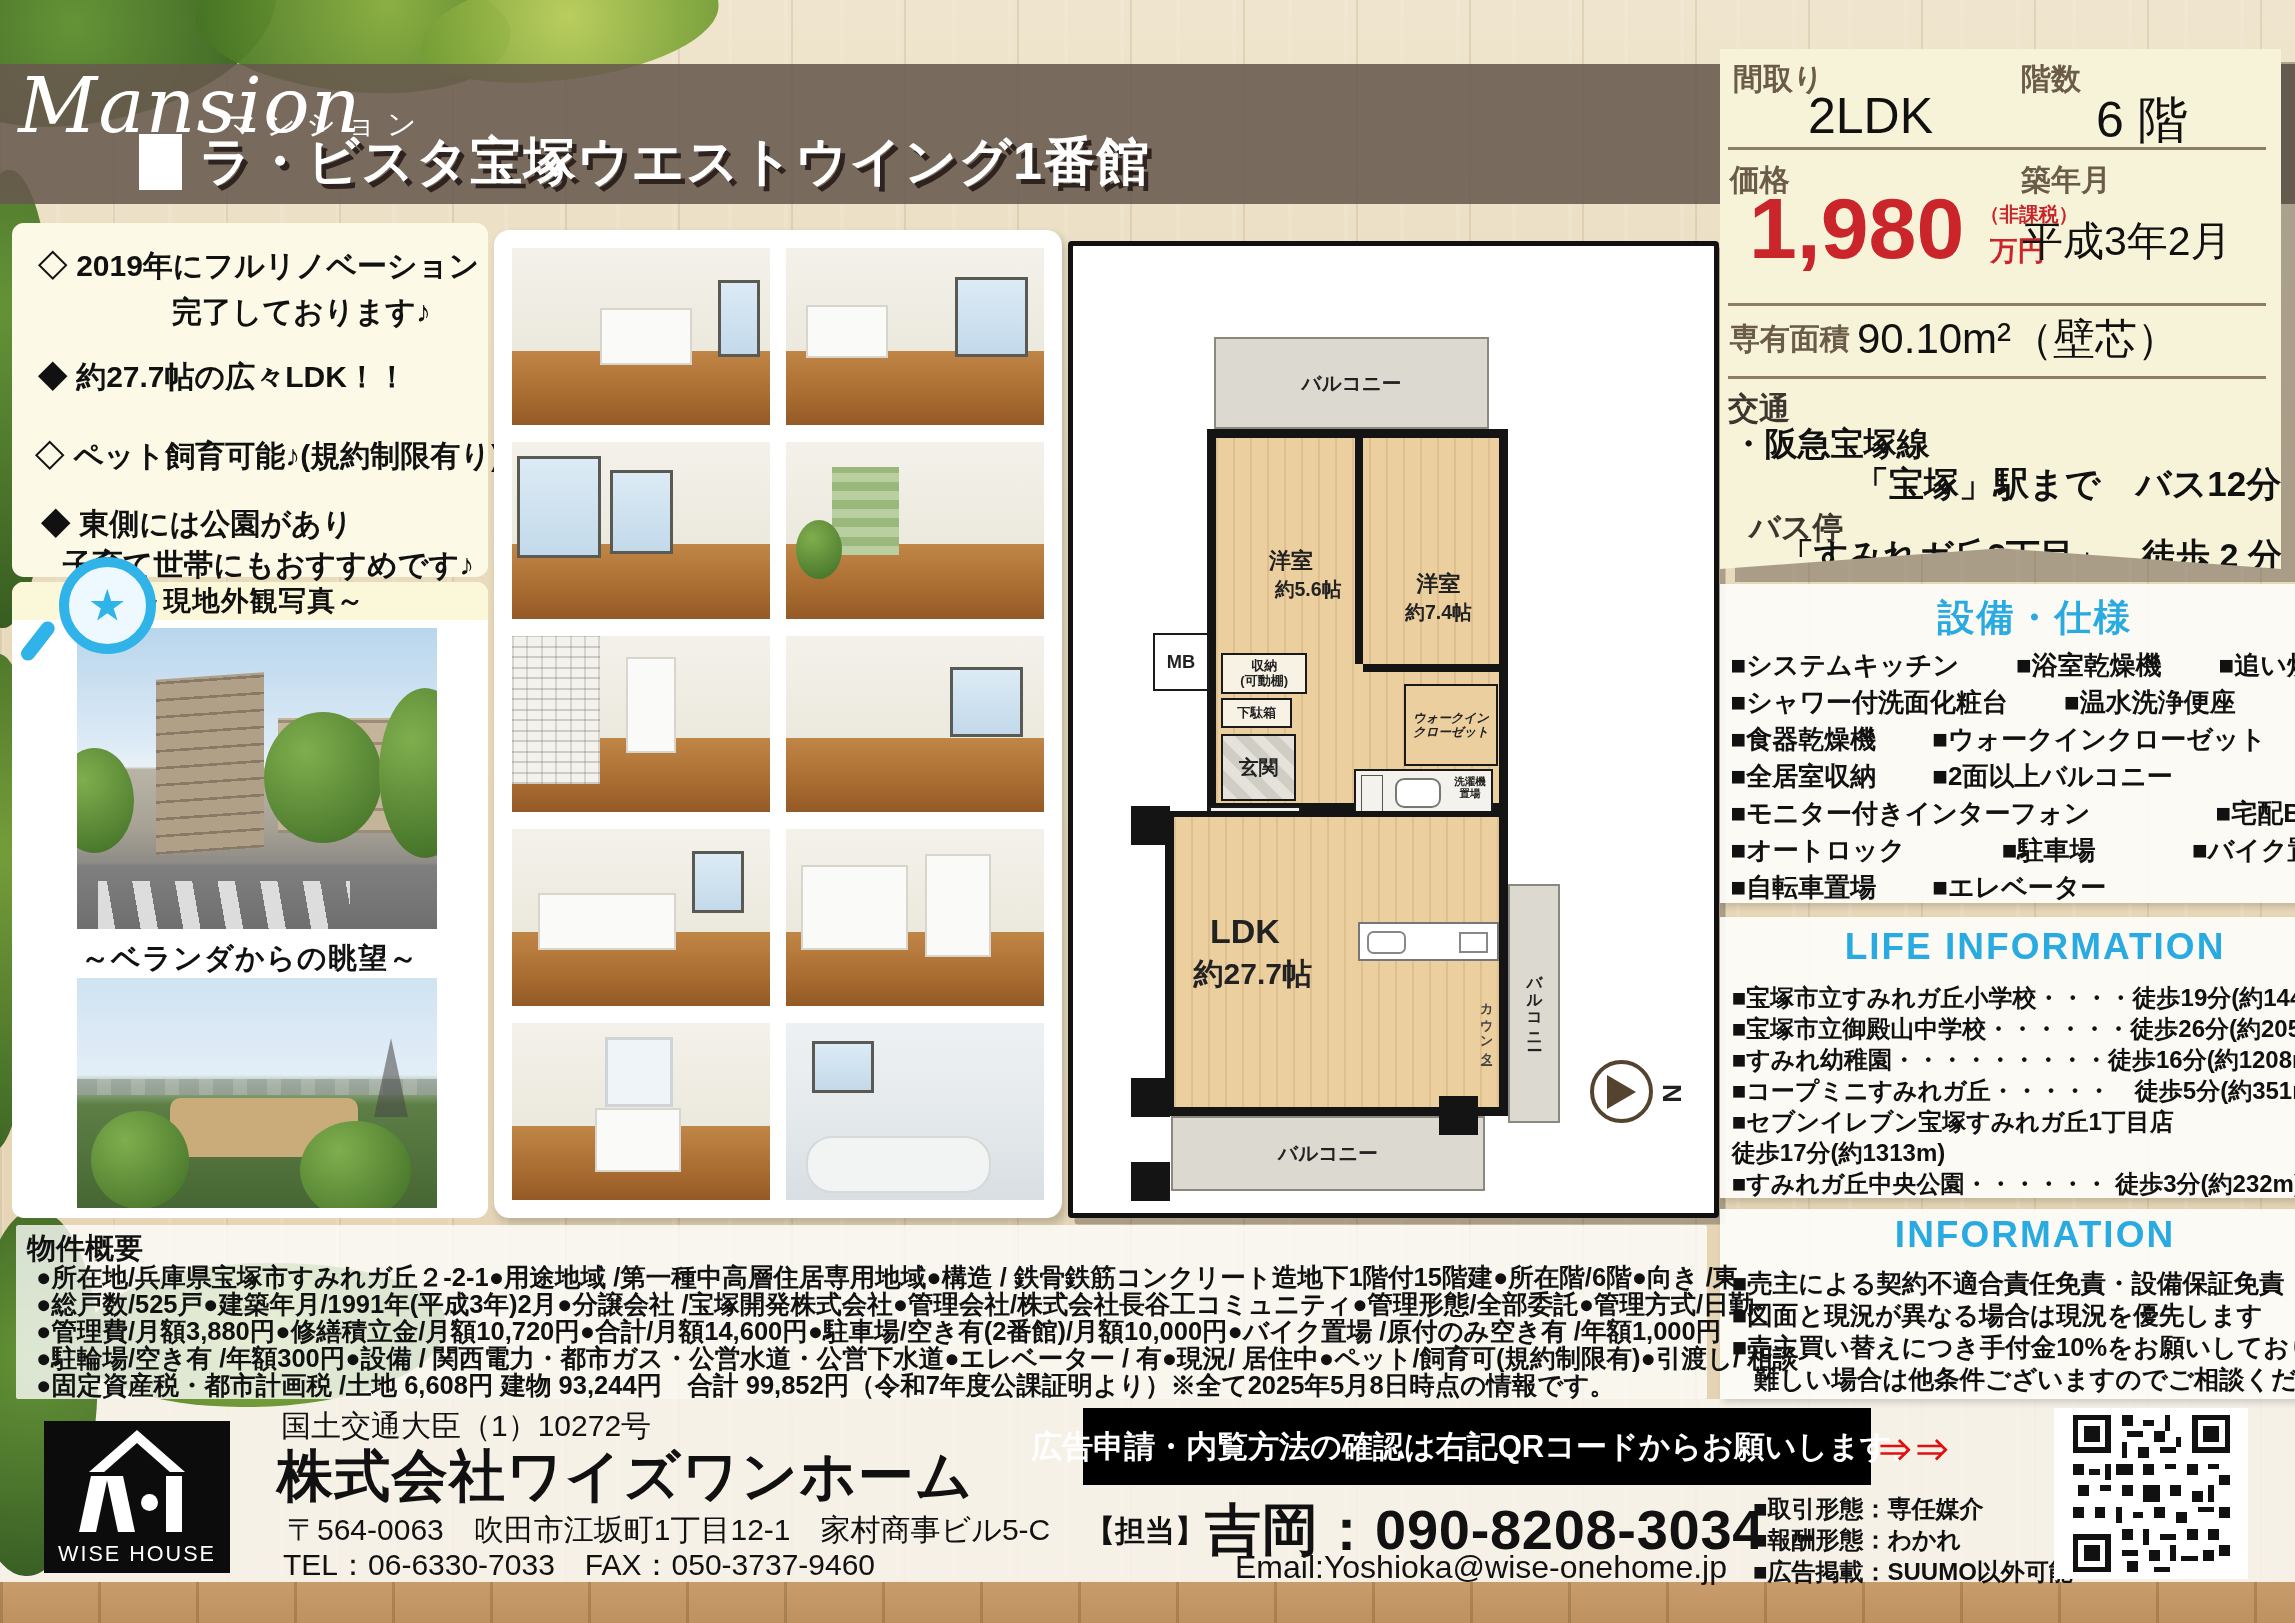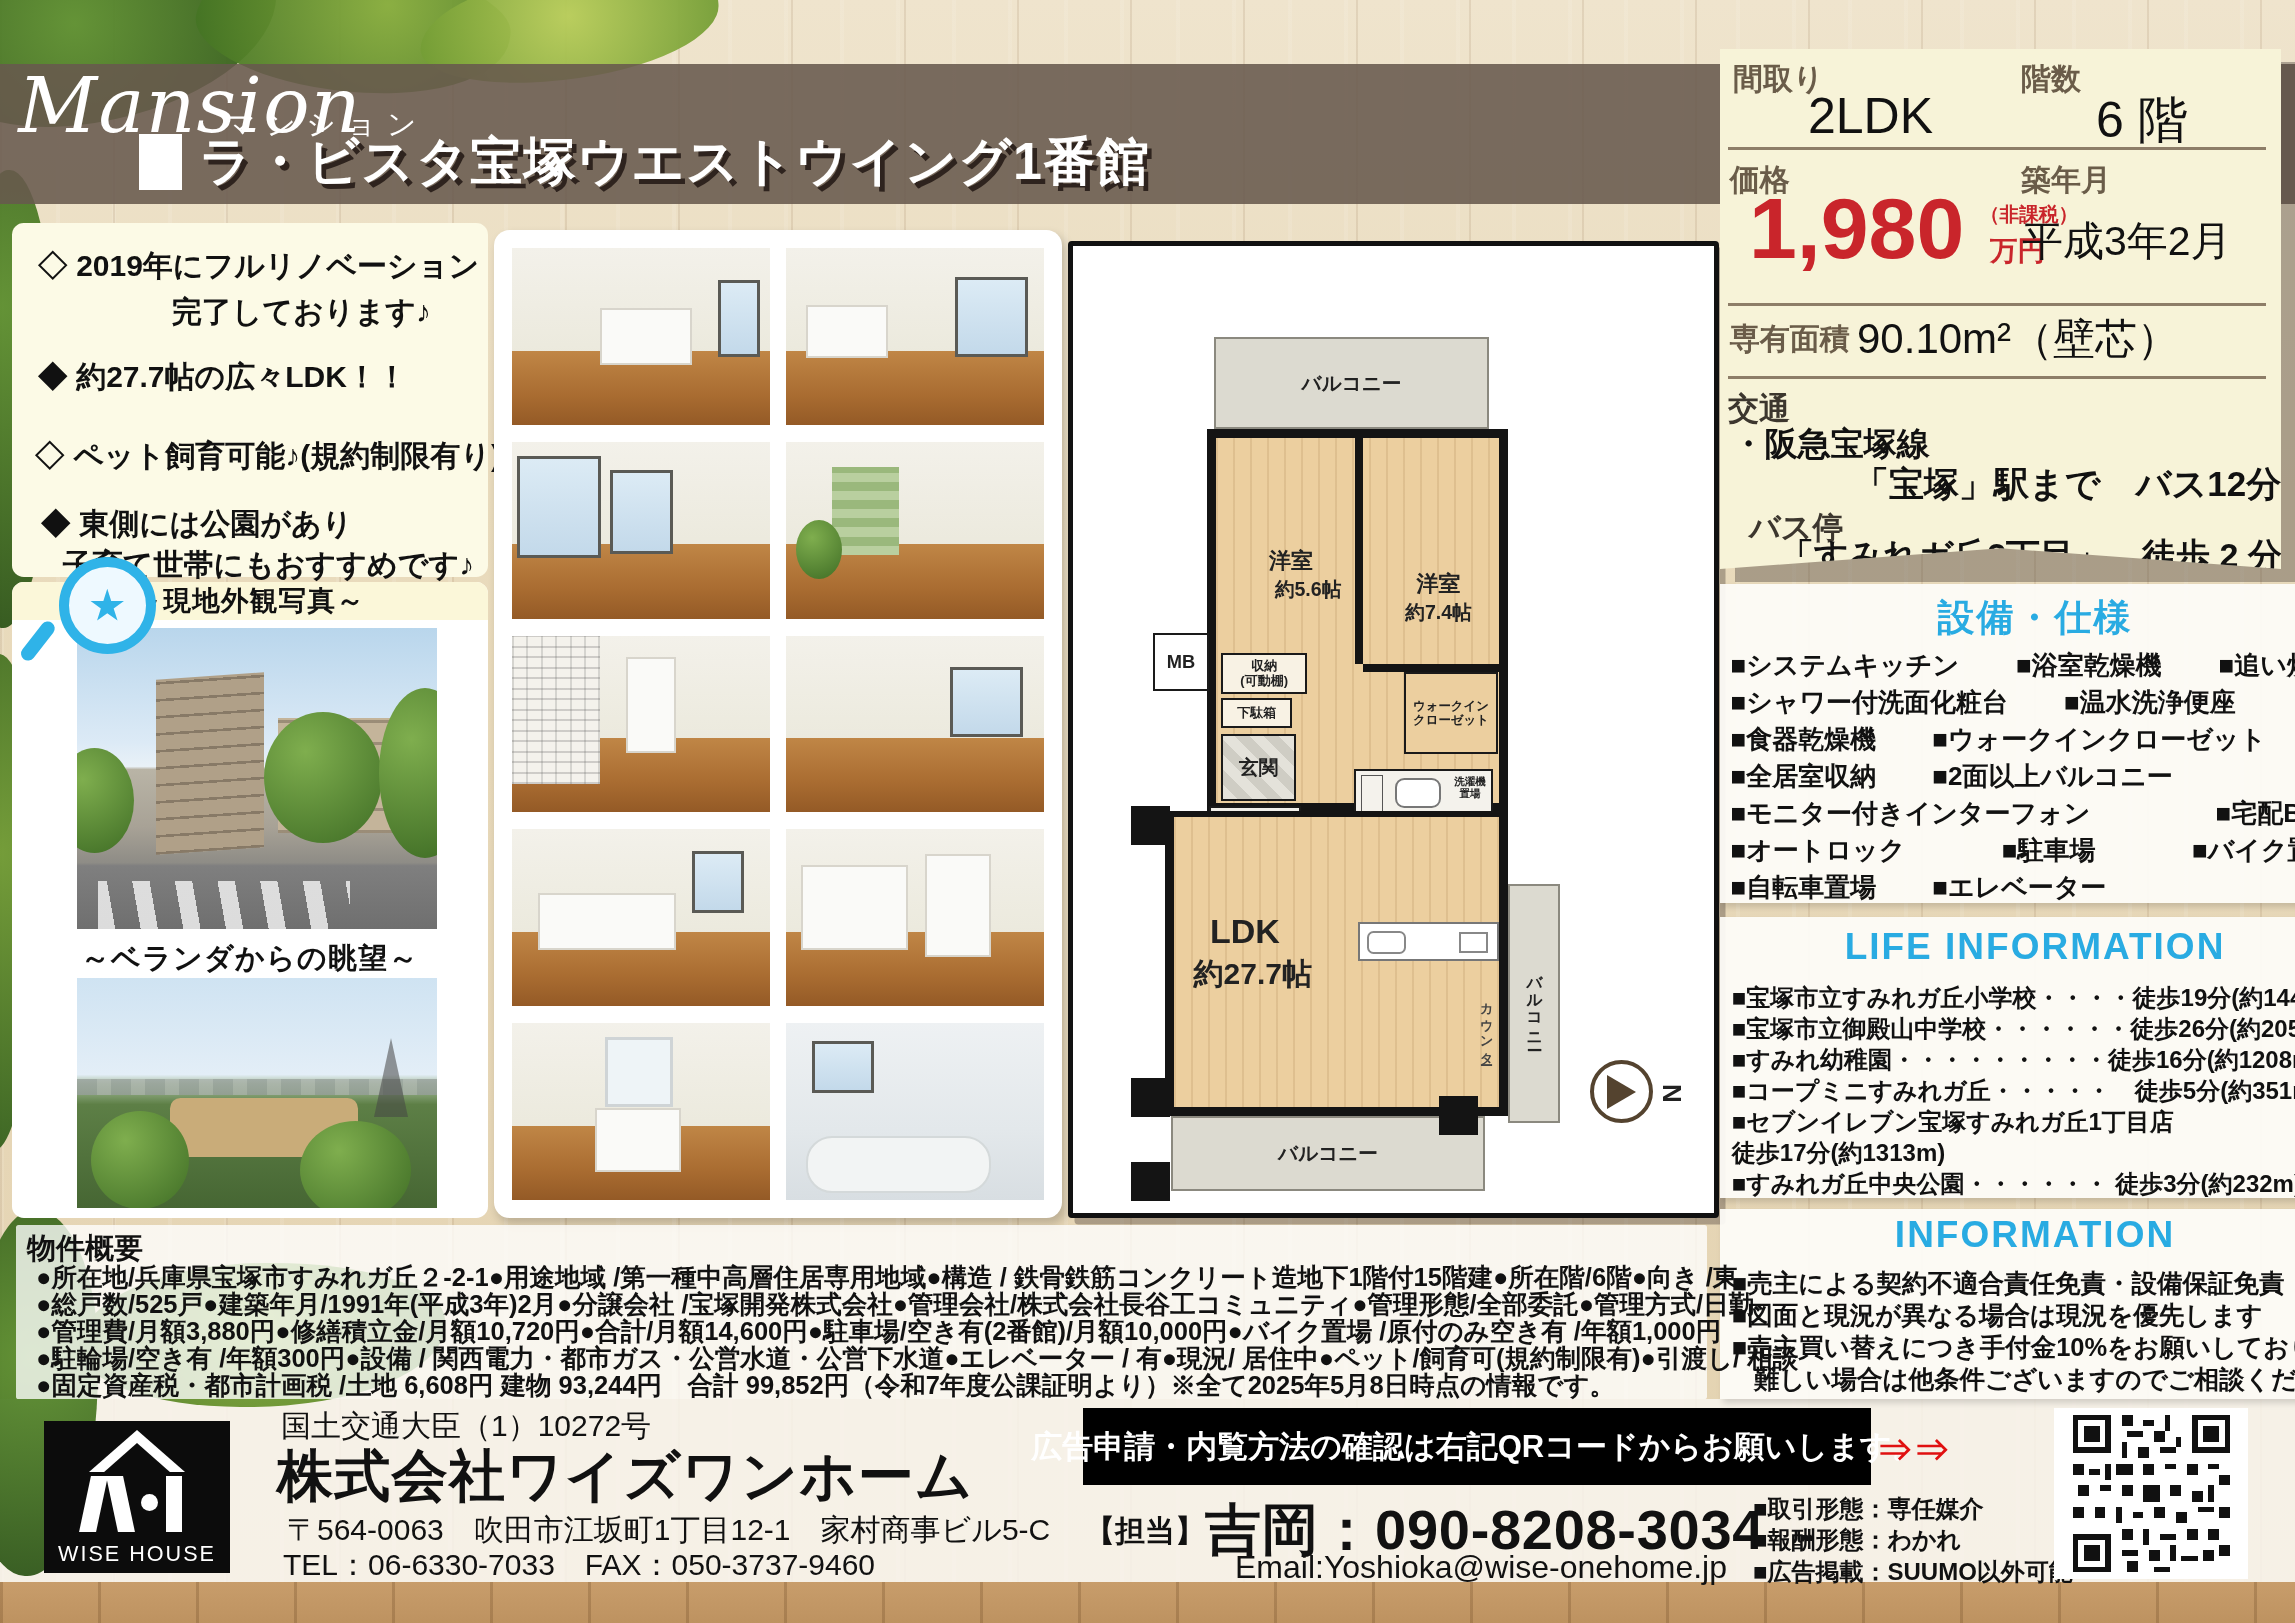--- a/index.html
+++ b/index.html
@@ -272,21 +272,21 @@
         <div>洋室</div>
         <div style="font-size:19.6px;">約7.4帖</div>
       </div>
       <div class="fix" style="left:5.2px;top:215px;width:86px;height:41px;font-size:13px;line-height:14.4px;">
         <div><span>収納</span><br>
         <span>(可動棚)</span></div>
       </div>
       <div class="fix" style="left:5.2px;top:260px;width:71px;height:30px;font-size:13px;">下駄箱</div>
       <div class="fix" style="left:5.2px;top:296px;width:75px;height:67px;font-size:19.6px;background:repeating-linear-gradient(45deg,#e4e2da 0 10.5px,#cfcdc4 10.5px 21px);">玄関</div>
       <div class="wall" style="left:147px;top:226px;width:136px;height:7.9px;"></div>
-      <div class="fix" style="left:188px;top:234px;width:94px;height:82px;font-size:12.4px;line-height:14.4px;background:#eccf9f;">
+      <div class="fix" style="left:188px;top:246px;width:94px;height:82px;font-size:12.4px;line-height:14.4px;background:#eccf9f;font-style:italic;">
         <div><span>ウォークイン</span><br>
         <span>クローゼット</span></div>
       </div>
     </div>
 
     <div class="fix" style="left:80px;top:387px;width:56px;height:58px;font-size:18.3px;background:#fff;">MB</div>
     <div class="fix" style="left:136px;top:560px;width:92px;height:85px;background:#f2f0ea;">
       <div style="width:41px;height:51px;background:#fff;border:2px solid #999;border-radius:50% 50% 45% 45%;"></div>
     </div>
 

